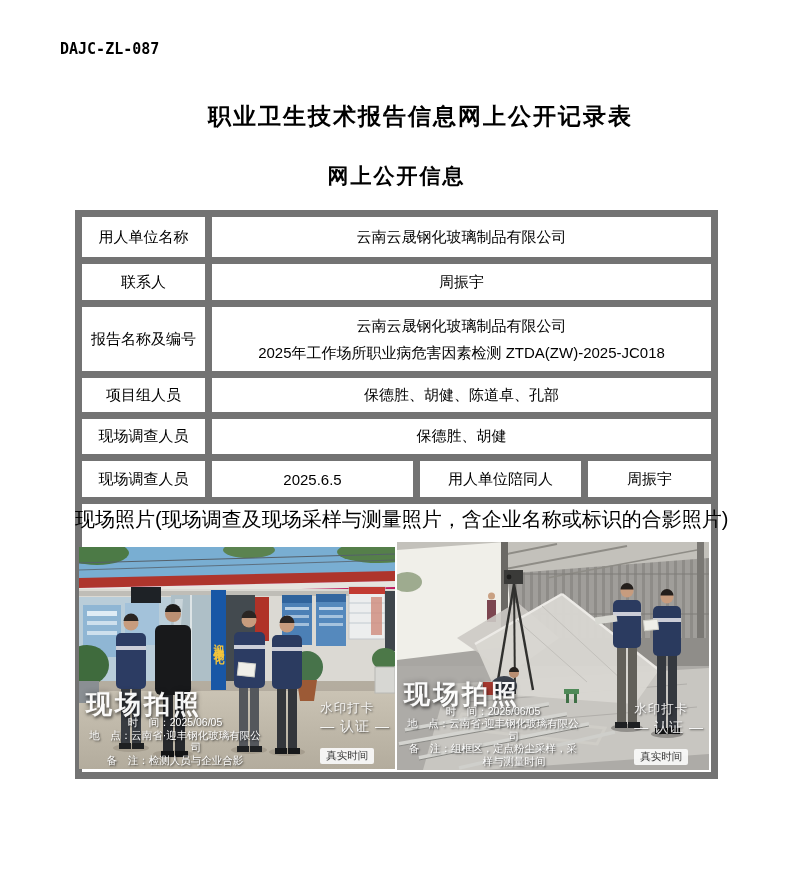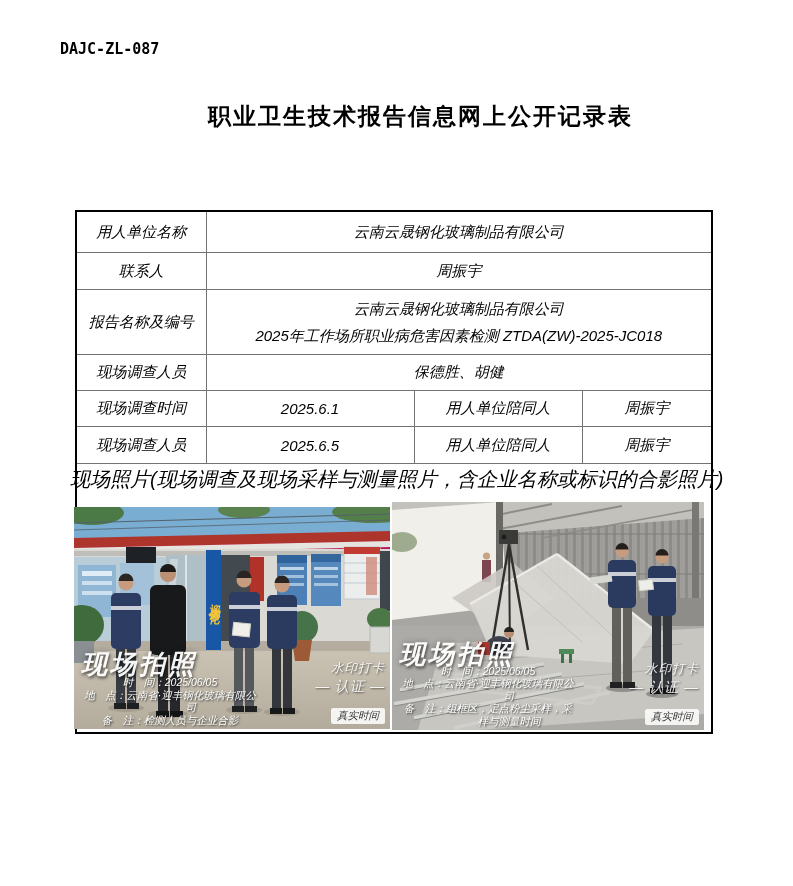--- a/index.html
+++ b/index.html
@@ -7,22 +7,22 @@
         font-family:"Liberation Sans",sans-serif;color:#000;}
   .doc-code{position:absolute;left:60px;top:40px;font-family:"DejaVu Sans Mono",monospace;
             font-weight:bold;font-size:15px;}
   .title{position:absolute;left:0;top:101px;width:100%;text-align:center;
          font-size:23px;font-weight:bold;letter-spacing:2px;margin-left:24px;}
   .subtitle{position:absolute;left:0;top:162px;width:100%;text-align:center;
             font-size:21px;font-weight:bold;letter-spacing:2px;}
 
   table.record{position:absolute;left:75px;top:210px;width:636px;border-collapse:collapse;
                table-layout:fixed;border:2px solid #000;}
-  table.record td{border:1px solid #737373;font-size:15px;text-align:center;
-                  padding:2px 4px;vertical-align:middle;font-style:italic;}
+  table.record td{border:7px solid #737373;font-size:15px;text-align:center;
+                  padding:2px 4px;vertical-align:middle;}
   tr.h40 td{height:36px;} tr.h38 td{height:33px;} tr.h37 td{height:32px;}
   tr.h64 td{height:60px;} tr.h35 td{height:30px;} tr.h36 td{height:31px;}
   td.report-cell div{line-height:27px;}
   td.photo-cell{text-align:left;vertical-align:top;padding:4px 0 2px 2px;}
   .caption{font-size:20px;margin-left:-11px;white-space:nowrap;}
 
   .photos{display:flex;gap:2px;margin:9px 0 0 -7px;}
   .photo{position:relative;flex:none;overflow:hidden;background:#be185d;}
   .photo.left{width:316px;height:222px;margin-top:5px;}
   .photo.right{width:312px;height:228px;}
@@ -33,34 +33,35 @@
                text-align:center;letter-spacing:3px;padding-top:2px;box-sizing:border-box;}
 
   .wm-title{position:absolute;left:7px;font-size:26px;font-weight:bold;color:#ffffff;
             letter-spacing:3px;text-shadow:1px 2px 3px rgba(0,0,0,.55),0 0 6px rgba(0,0,0,.35);
             opacity:.95;white-space:nowrap;}
   .photo.left .wm-title{bottom:47px;}
   .photo.right .wm-title{bottom:58px;}
   .wm-info{position:absolute;left:7px;bottom:3px;width:178px;color:#fff;font-size:10.5px;
            line-height:12.5px;text-shadow:1px 1px 2px rgba(0,0,0,.75);}
   .wm-info div{padding-left:42px;text-indent:-42px;}
-  .wm-stamp{position:absolute;right:5px;bottom:5px;text-align:right;color:rgba(255,255,255,.88);
+  .wm-stamp{position:absolute;right:5px;bottom:5px;text-align:left;color:rgba(255,255,255,.88);
             text-shadow:1px 1px 2px rgba(0,0,0,.6);}
   .wm-stamp .app{font-size:12.5px;letter-spacing:1px;}
   .wm-stamp .cert{font-size:14px;letter-spacing:1px;margin:1px 0 9px;}
   .wm-stamp .badge{display:inline-block;background:rgba(250,250,250,.92);color:#3a3a3a;
                    font-size:10.5px;padding:1px 6px;border-radius:2px;text-shadow:none;}
 </style>
 </head>
 <body>
 
 <div class="page">
 
   <div class="doc-code">DAJC-ZL-087</div>
   <div class="title">职业卫生技术报告信息网上公开记录表</div>
+  <div class="subtitle">网上公开信息</div>
 
   <table class="record">
     <colgroup>
         <col style="width:130px">
         <col style="width:208px">
         <col style="width:168px">
         <col style="width:130px">
       </colgroup>
 
     <tbody>
@@ -72,29 +73,27 @@
       <td>联系人</td>
       <td colspan="3">周振宇</td>
     </tr>
     <tr class="h64">
       <td>报告名称及编号</td>
       <td colspan="3" class="report-cell">
         <div>云南云晟钢化玻璃制品有限公司</div>
         <div>2025年工作场所职业病危害因素检测 ZTDA(ZW)-2025-JC018</div>
       </td>
     </tr>
+    <tr class="h35">
+      <td>项目组人员</td>
+      <td colspan="3">保德胜、胡健、陈道卓、孔部</td>
+    </tr>
     <tr class="h36">
       <td>现场调查人员</td>
       <td colspan="3">保德胜、胡健</td>
-    </tr>
-    <tr class="h36">
-      <td>现场调查时间</td>
-      <td>2025.6.1</td>
-      <td>用人单位陪同人</td>
-      <td>周振宇</td>
     </tr>
     <tr class="h37">
       <td>现场调查人员</td>
       <td>2025.6.5</td>
       <td>用人单位陪同人</td>
       <td>周振宇</td>
     </tr>
 
     <tr>
       <td colspan="4" class="photo-cell">

